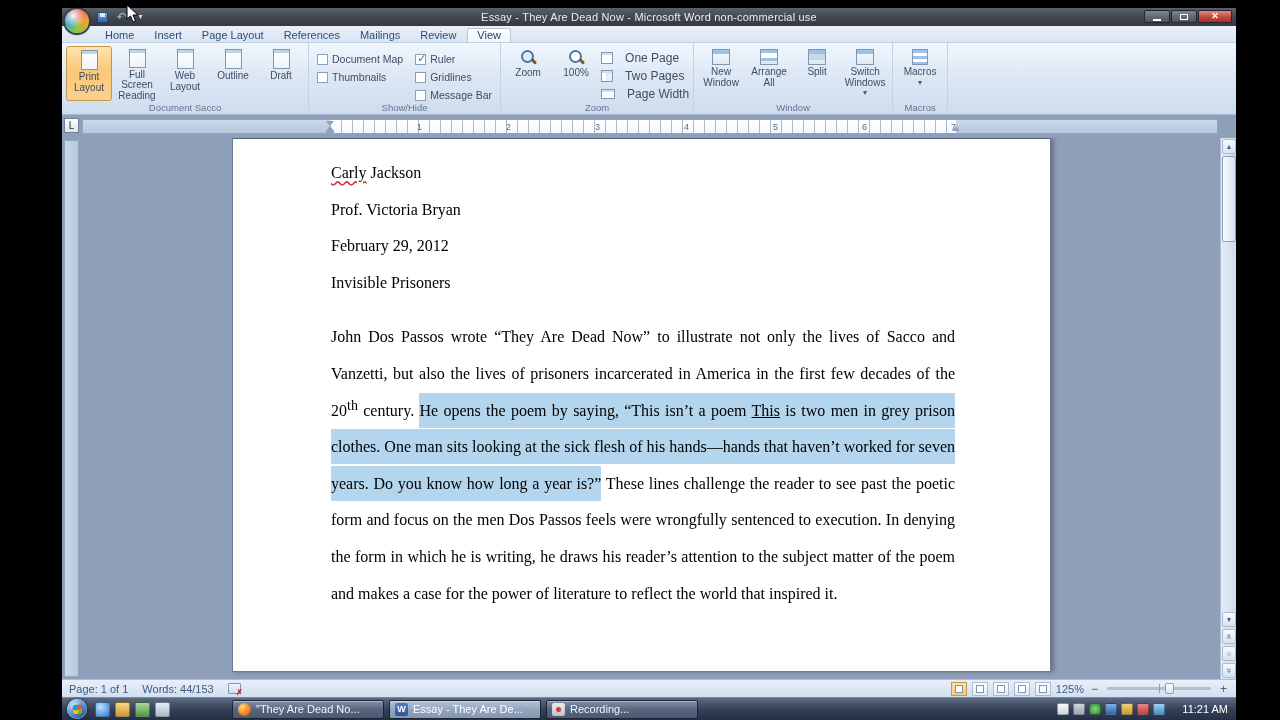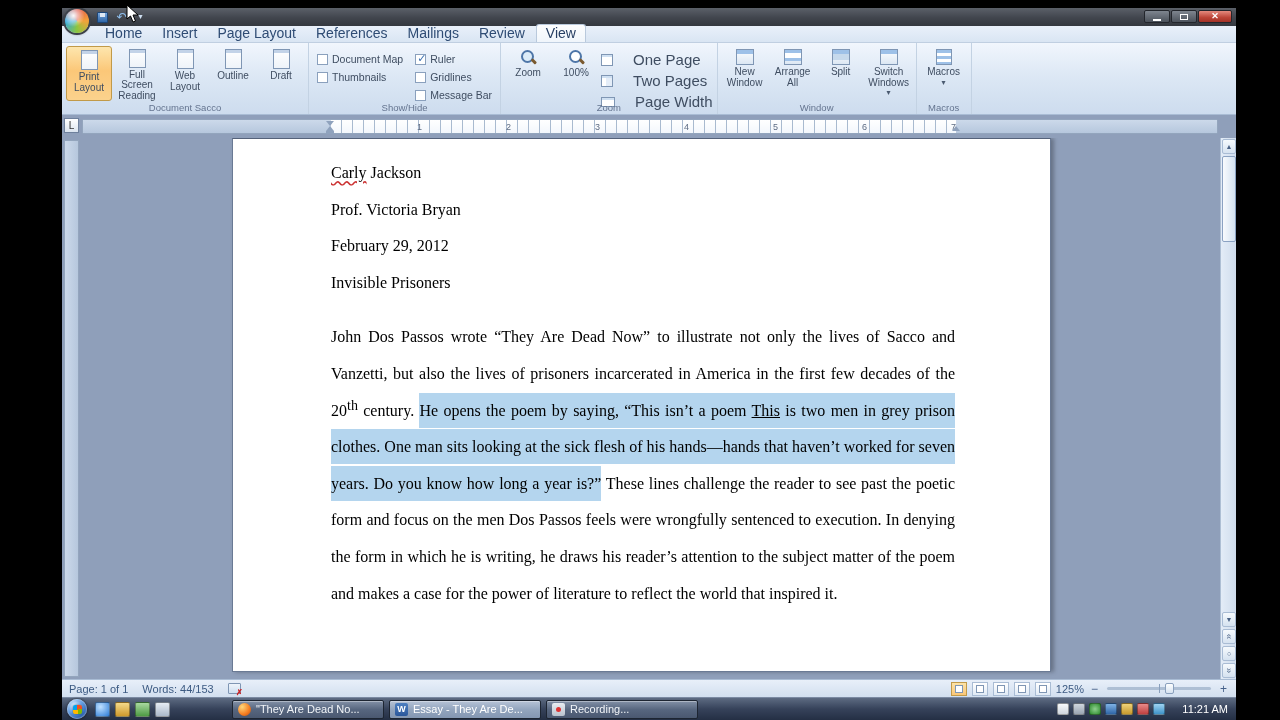--- a/index.html
+++ b/index.html
@@ -26,41 +26,41 @@
     background:linear-gradient(#7e858f,#4c525b);display:flex;align-items:center;justify-content:center}
   .winbtn.close{width:34px;background:linear-gradient(#e48a7e,#bb4437 60%,#a33226)}
   .g-min{display:block;width:8px;height:2px;background:#fff;margin-top:6px}
   .g-max{display:block;width:8px;height:6px;border:1px solid #fff}
   .g-close{color:#fff;font-size:9px;font-weight:bold;line-height:11px}
 
   
   .tabrow{position:absolute;left:0;top:18px;width:100%;height:17px;
     background:linear-gradient(#e9f0fa,#d9e5f3);border-bottom:1px solid #c0cfe1;
     display:flex;align-items:flex-end;padding-left:34px;gap:2px}
-  .rtab{padding:0 9px 1px;font-size:14px;color:#2f4c74;border-radius:3px 3px 0 0}
+  .rtab{padding:0 9px 1px;font-size:11px;color:#2f4c74;border-radius:3px 3px 0 0}
   .rtab.active{background:linear-gradient(#fdfeff,#f0f5fb);border:1px solid #b9c9dc;border-bottom:none;color:#273f63}
 
   
   .ribbon{position:absolute;left:0;top:35px;width:100%;height:72px;display:flex;
     background:linear-gradient(#f1f6fd,#dde8f5 45%,#cddcee);border-bottom:1px solid #a9bcd4}
   .rgroup{position:relative;height:100%;padding:3px 4px 13px;border-right:1px solid #c3d2e3;flex:0 0 auto}
   .rgroup-label{position:absolute;left:0;right:0;bottom:1px;text-align:center;font-size:9.5px;color:#64748f}
   .zoom-row,.dv-btns{display:flex;gap:2px;height:100%}
   .bigbtn{width:46px;display:flex;flex-direction:column;align-items:center;gap:2px;padding-top:3px;
     font-size:10px;line-height:10.5px;color:#3f4d61;text-align:center;border-radius:3px}
   .bigbtn.selected{background:linear-gradient(#fde6ae,#fbc778 45%,#fbd28d);border:1px solid #c19a49}
   .blabel{display:block}
   .ipage{width:17px;height:20px;background:linear-gradient(#fff,#eef3f9);border:1px solid #7f96b4;box-shadow:inset 0 3px 0 #c3d3e8}
   .sh-cols{display:flex;gap:12px;padding:7px 4px 0}
   .sh-col{display:flex;flex-direction:column;gap:6px}
   .cbitem{display:flex;align-items:center;gap:4px;font-size:10.5px;color:#3f4d61;white-space:nowrap}
   .cb{width:11px;height:11px;background:#fff;border:1px solid #8aa0bd;position:relative;flex:0 0 auto}
   .cb.checked::after{content:"✓";position:absolute;left:1px;top:-3px;font-size:11px;color:#3a6fb0}
   .smallbtns{display:flex;flex-direction:column;gap:4px;padding-top:5px}
-  .smallbtn{display:flex;align-items:center;gap:20px;font-size:15px;color:#3f4d61;white-space:nowrap}
+  .smallbtn{display:flex;align-items:center;gap:12px;font-size:12px;color:#3f4d61;white-space:nowrap}
   .smallbtn.dim{color:#9aa7ba}
   .spg{width:12px;height:12px;background:#fff;border:1px solid #7f96b4;box-shadow:inset 0 2px 0 #cfe0f2;flex:0 0 auto}
   .spg.two{box-shadow:inset 0 2px 0 #cfe0f2,inset -6px 0 0 #e4edf8}
   .spg.wide{width:14px;height:10px}
   .iwin{width:18px;height:16px;background:linear-gradient(#fdfeff,#dce7f3);border:1px solid #7f96b4;box-shadow:inset 0 4px 0 #9ec1e8}
   .iwin.arr{box-shadow:inset 0 3px 0 #9ec1e8,inset 0 8px 0 #fff,inset 0 11px 0 #9ec1e8}
   .iwin.split{box-shadow:inset 0 4px 0 #9ec1e8,inset 0 10px 0 #c6d9ec}
   .imag{width:17px;height:17px;position:relative;flex:0 0 auto}
   .imag::before{content:"";position:absolute;left:1px;top:1px;width:9px;height:9px;border:2px solid #4e76a8;border-radius:50%;background:#dcecf8}
   .imag::after{content:"";position:absolute;left:11px;top:11px;width:6px;height:2.5px;background:#7a5a30;transform:rotate(45deg);border-radius:1px}
@@ -179,20 +179,21 @@
         <div class="qat-btn">
             <span class="ico-save"></span>
           </div>
         <div class="qat-btn">
             <span class="ico-undo">↶</span>
           </div>
         <div class="qat-btn">
             <span class="caret">▾</span>
           </div>
       </div>
+      <div class="title-text">Essay - They Are Dead Now - Microsoft Word non-commercial use</div>
       <div class="winbtns">
         <div class="winbtn">
             <span class="g-min"></span>
           </div>
         <div class="winbtn">
             <span class="g-max"></span>
           </div>
         <div class="winbtn close">
             <span class="g-close">✕</span>
           </div>

